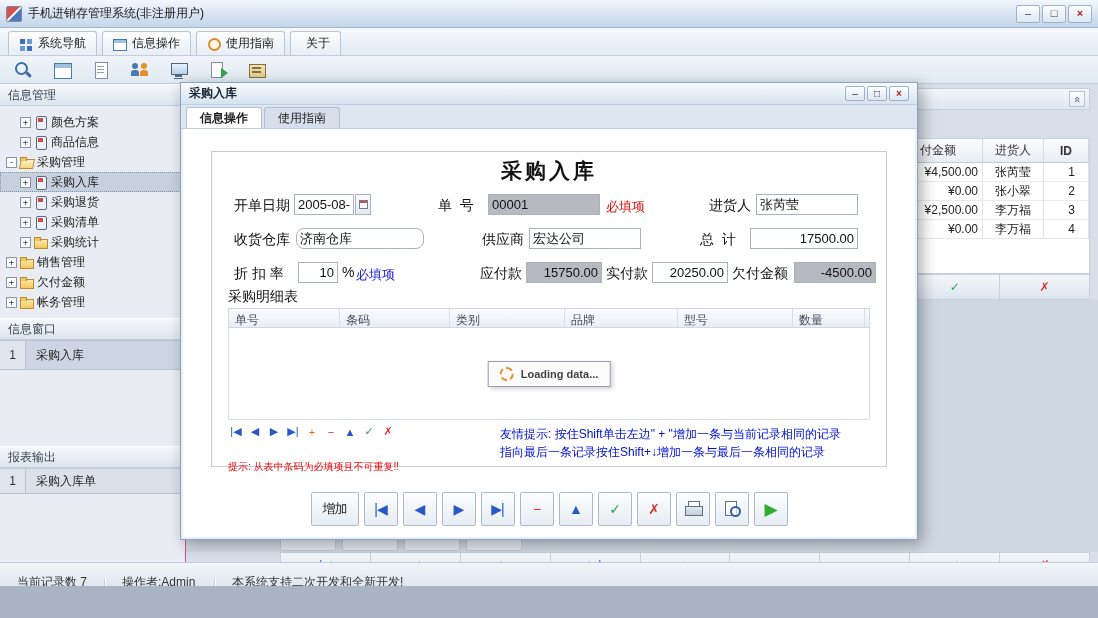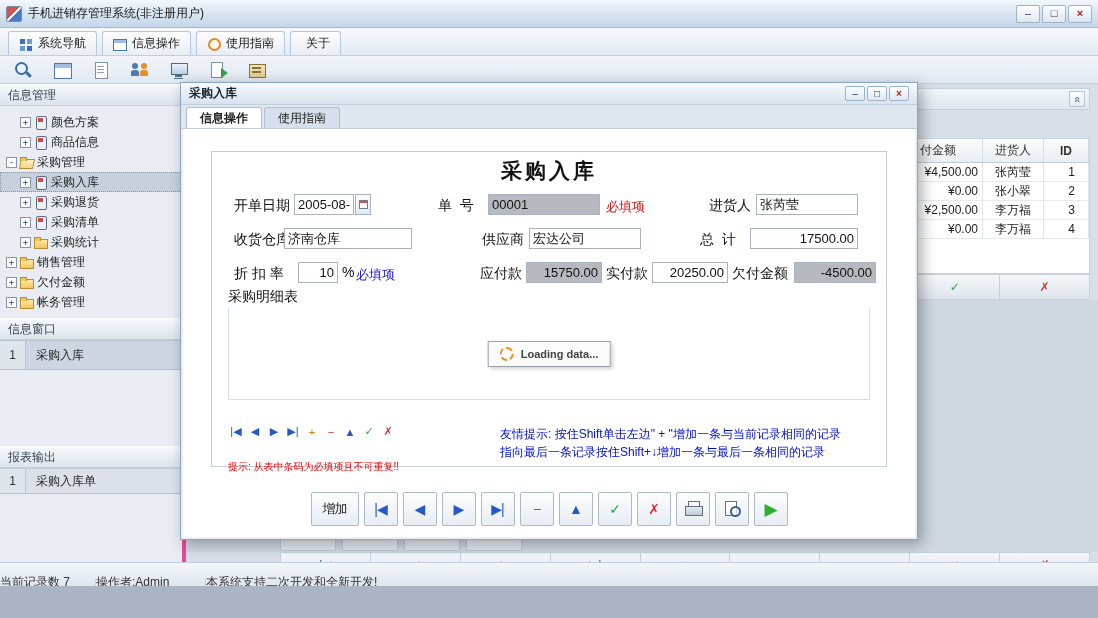--- a/index.html
+++ b/index.html
@@ -69,21 +69,21 @@
     background:#fff; border:1px solid #8090a0; }
   .tb-ic.ic-export::after { content:""; position:absolute; right:0; bottom:2px; width:0; height:0;
     border-left:7px solid #2fa352; border-top:5px solid transparent; border-bottom:5px solid transparent; }
   .tb-ic.ic-archive::before { content:""; position:absolute; left:2px; top:4px; width:15px; height:12px;
     border:1px solid #8a6f3a; background:linear-gradient(#f2e4ba,#e0cc90); }
   .tb-ic.ic-archive::after { content:""; position:absolute; left:5px; top:7px; width:9px; height:2px;
     background:#8a6f3a; box-shadow:0 4px 0 #8a6f3a; }
 
   
   .sidebar { position:absolute; top:84px; left:0; width:186px; bottom:24px;
-    background:#e9edf3; border-right:4px solid #ec4899; }
+    background:#e9edf3; border-right:1px solid #ec4899; }
   .side-header { height:22px; background:linear-gradient(#f5f8fb,#dce4ed);
     border-top:1px solid #fff; border-bottom:1px solid #c4cfdc;
     display:flex; align-items:center; padding:0 8px; color:#3a4450; }
   .tree { padding:6px 0; }
   .tree-row { height:20px; display:flex; align-items:center; gap:3px; padding-left:6px;
     font-size:12px; color:#222; cursor:pointer; }
   .tree-row.lv1 { padding-left:20px; }
   .tree-row.selected { background:#c7d1de; outline:1px dotted #8595ac; outline-offset:-1px; }
   .expander { flex:none; width:11px; height:11px; border:1px solid #8595aa; background:#fff;
     font-size:9px; line-height:9px; text-align:center; color:#30406a;
@@ -133,21 +133,21 @@
   .bignav .seg:first-child { border-left:1px solid #c7d1de; }
   .nav-top { top:190px; }
   .nav-bottom { top:468px; }
   .partial-strip { position:absolute; left:94px; top:447px; width:300px; height:20px; display:flex; gap:6px; }
   .pbtn { width:56px; border:1px solid #c0cad6; background:linear-gradient(#f2f5f9,#e0e7ef); border-radius:2px; }
 
   
   .statusbar { position:absolute; left:0; right:0; bottom:0; height:24px;
     background:linear-gradient(#f2f6fa,#dfe6ef); border-top:1px solid #c2cedd;
     display:flex; align-items:stretch; font-size:12px; color:#333; }
-  .sb-cell { display:flex; align-items:center; padding:0 0;
+  .sb-cell { display:flex; align-items:center; padding:0 17px;
     border-right:1px solid #c6cfda; box-shadow:1px 0 0 #fff;margin-top:16px; }
   .sb-cell.c1 { min-width:96px; }
   .sb-cell.c2 { min-width:110px; }
   .sb-cell.c3 { border-right:none; box-shadow:none; }
 
   
   .dialog { position:absolute; left:180px; top:82px; width:738px; height:458px;
     background:#e9eff6; border:1px solid #8aa4c2; box-shadow:4px 4px 14px rgba(0,0,0,.32); z-index:10; }
   .dlg-titlebar { height:22px; background:linear-gradient(#f6fafd,#d8e3f0);
     border-bottom:1px solid #c2cedd; display:flex; align-items:center; padding:0 8px;
@@ -500,21 +500,21 @@
             </button>
           <span class="flabel" style="left:226px">单  号</span>
           <input class="fi gray" style="left: 276px; width: 112px;" value="00001">
           <span class="req-red" style="left:394px">必填项</span>
           <span class="flabel" style="left:497px">进货人</span>
           <input class="fi" style="left: 544px; width: 102px;" value="张芮莹">
         </div>
 
         <div class="frow r2">
           <span class="flabel" style="left:22px">收货仓库</span>
-          <input class="fi" style="left: 72px; width: 128px;" value="济南仓库">
+          <input class="fi" style="left: 84px; width: 128px; border-radius: 8px;" value="济南仓库">
           <span class="flabel" style="left:270px">供应商</span>
           <input class="fi" style="left: 317px; width: 112px;" value="宏达公司">
           <span class="flabel" style="left:488px">总  计</span>
           <input class="fi num" style="left: 538px; width: 108px;" value="17500.00">
         </div>
 
         <div class="frow r3">
           <span class="flabel" style="left:22px">折 扣 率</span>
           <input class="fi num" style="left: 86px; width: 40px; text-align: right;" value="10">
           <span class="pct" style="left:130px">%</span>
@@ -522,20 +522,29 @@
           <span class="flabel" style="left:268px">应付款</span>
           <input class="fi num gray" style="left: 314px; width: 76px;" value="15750.00">
           <span class="flabel" style="left:394px">实付款</span>
           <input class="fi num" style="left: 440px; width: 76px;" value="20250.00">
           <span class="flabel" style="left:520px">欠付金额</span>
           <input class="fi num gray" style="left: 582px; width: 82px;" value="-4500.00">
         </div>
 
         <div class="detail-label">采购明细表</div>
         <div class="detail-table">
+          <div class="dt-header">
+
+          <div class="dt-th" style="width: 111px;">单号</div>
+              <div class="dt-th" style="width: 110px;">条码</div>
+              <div class="dt-th" style="width: 115px;">类别</div>
+              <div class="dt-th" style="width: 113px;">品牌</div>
+              <div class="dt-th" style="width: 115px;">型号</div>
+              <div class="dt-th" style="width: 72px;">数量</div>
+            </div>
           <div class="dt-body">
             <div class="loading-box">
               <span class="spinner"></span>
               <span>Loading data...</span>
             </div>
           </div>
         </div>
 
         <div class="mini-nav">
 

